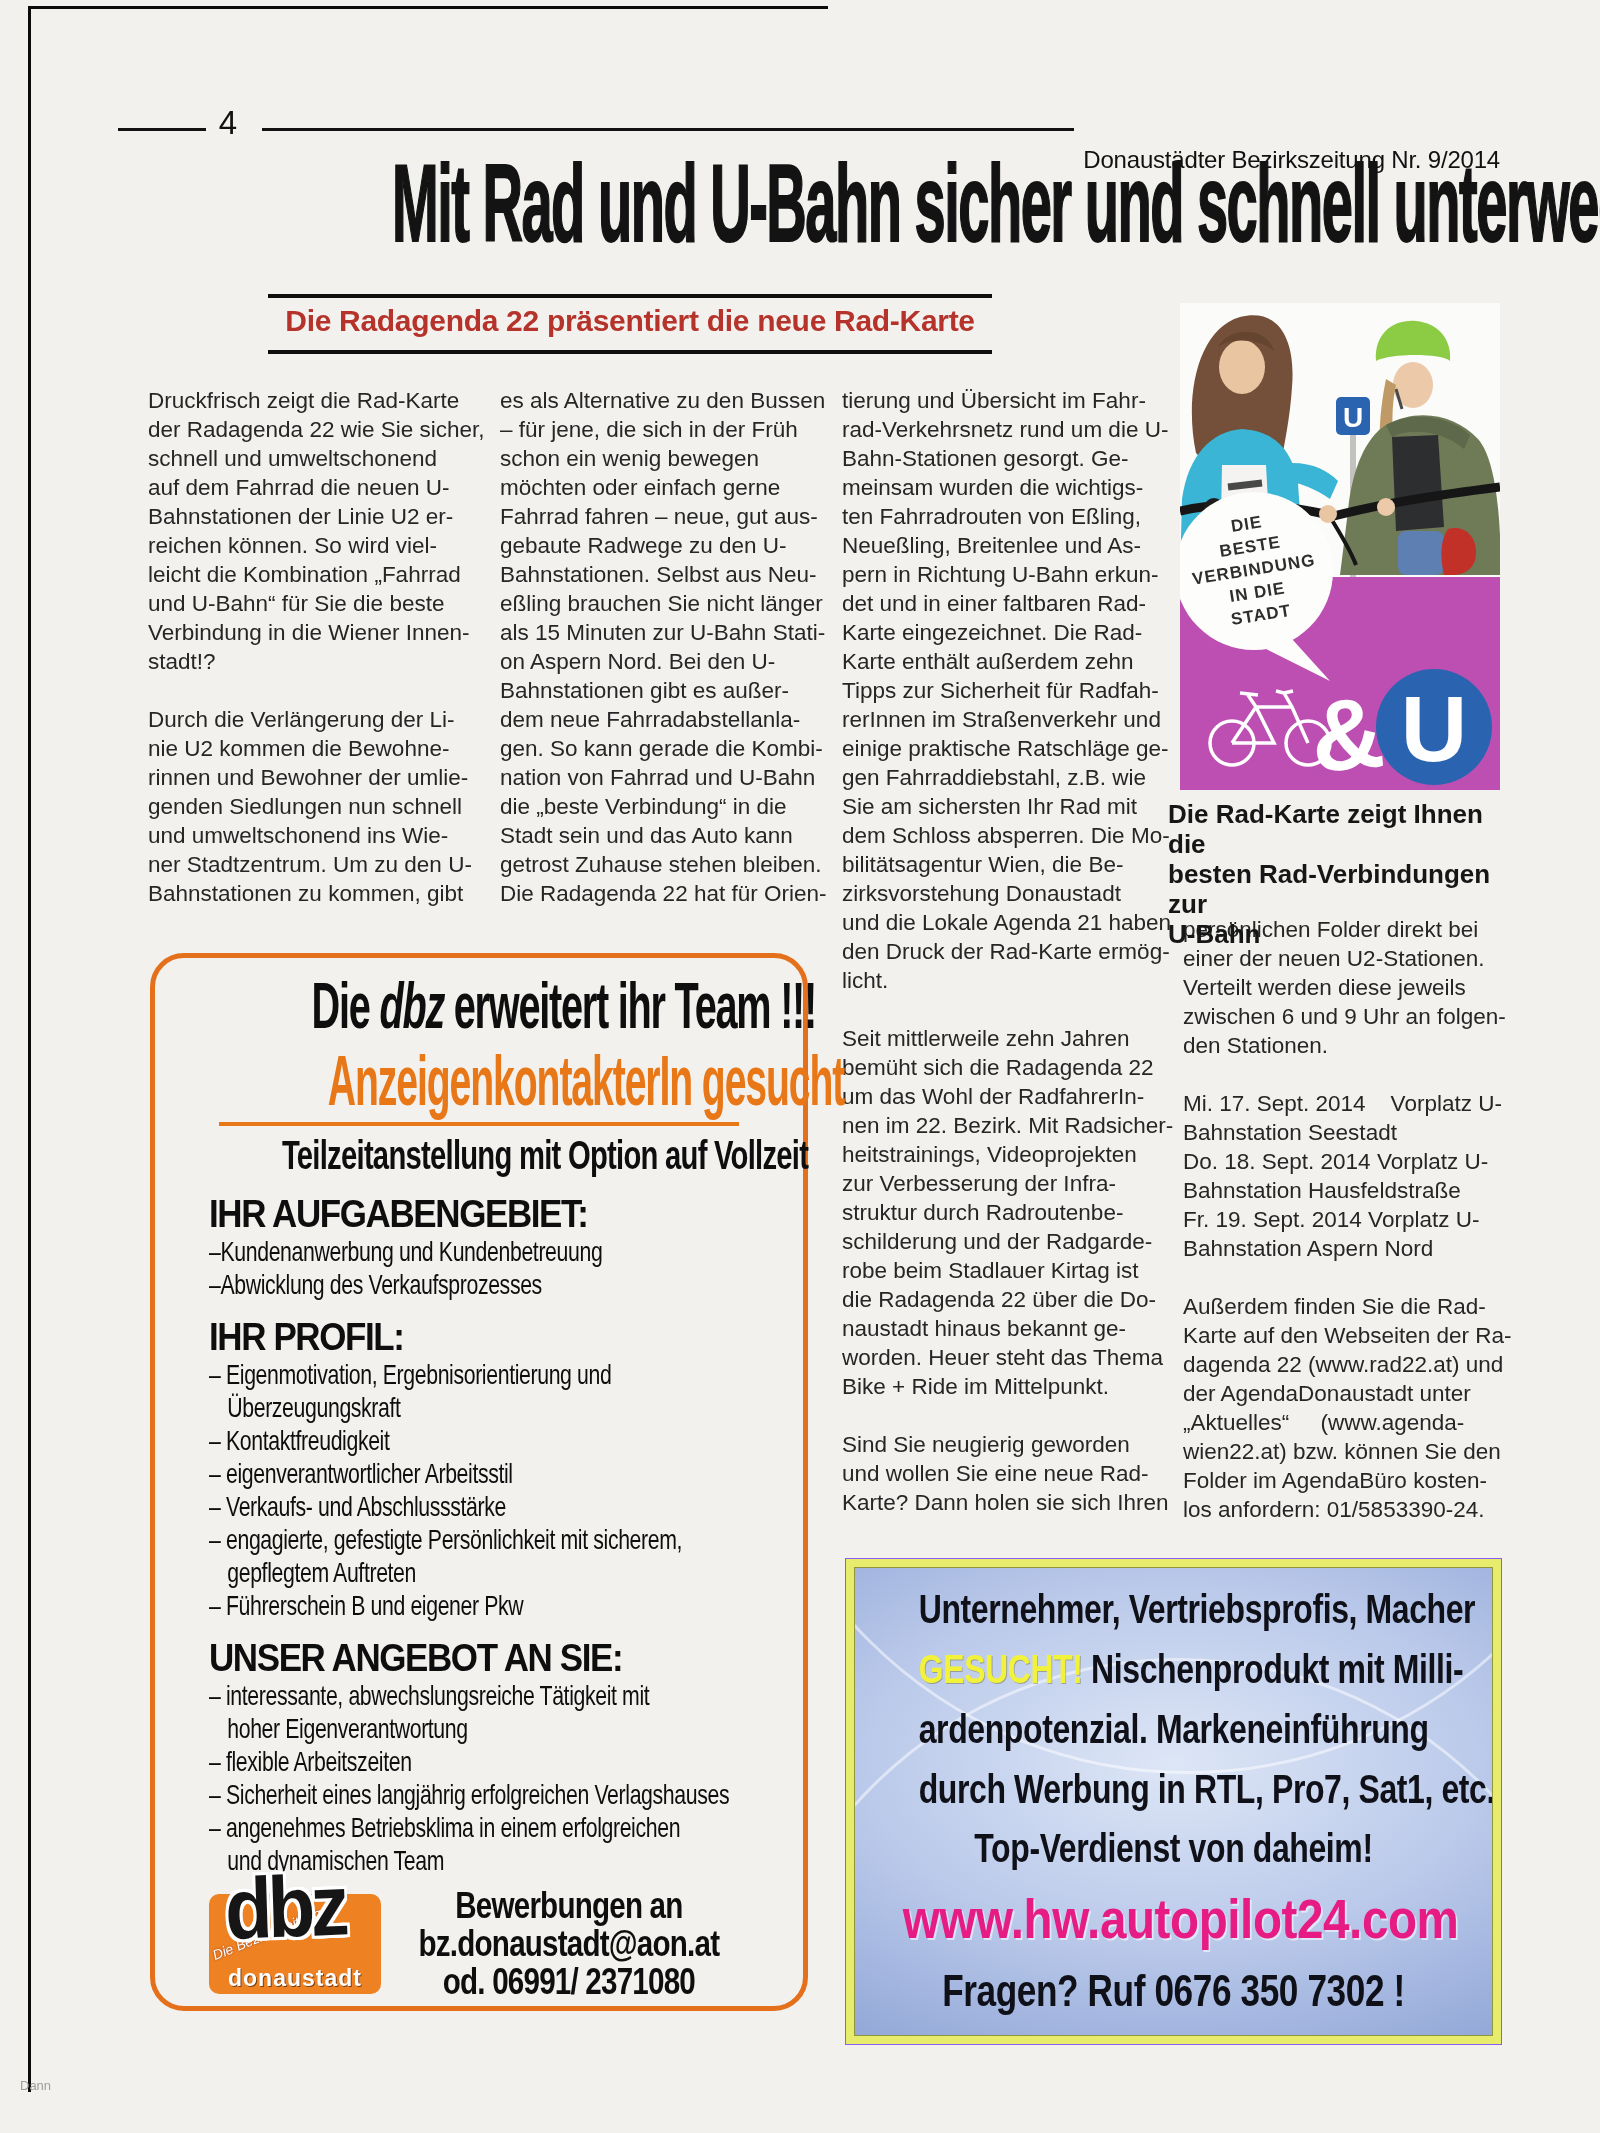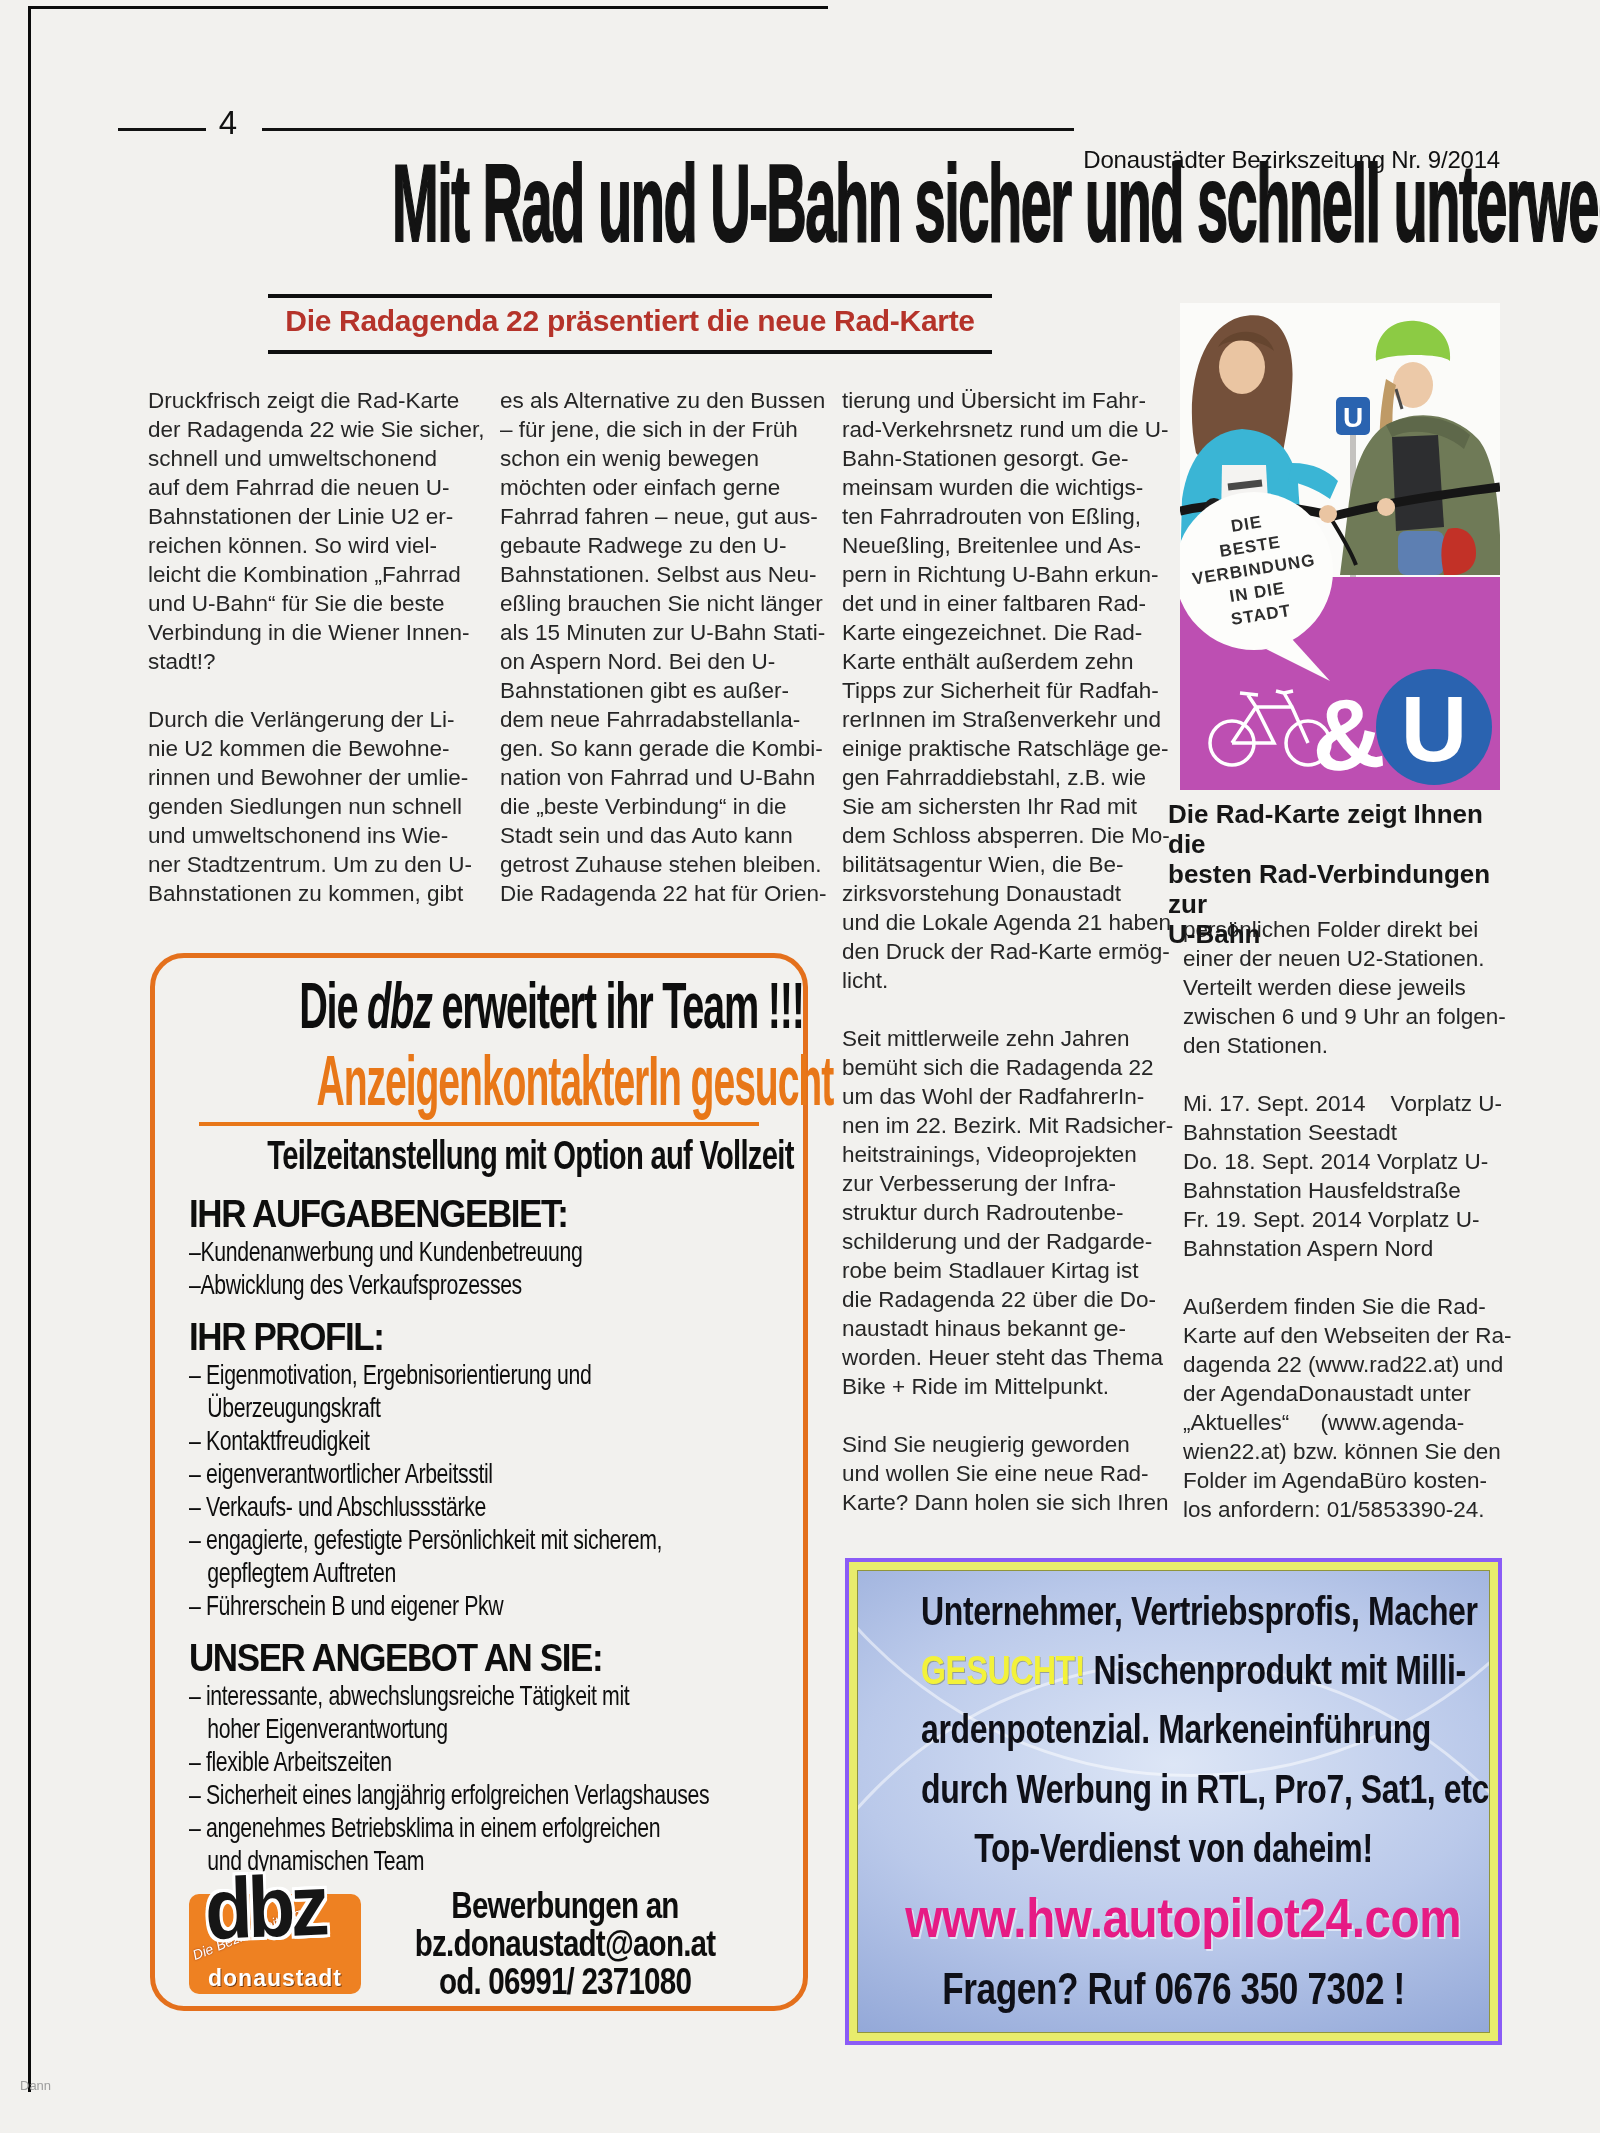--- a/index.html
+++ b/index.html
@@ -23,21 +23,21 @@
   .bodycol{position:absolute;top:386px;font-size:22.5px;line-height:29px;color:#262626;white-space:pre;}
   #col1{left:148px;width:338px;}
   #col2{left:500px;width:328px;}
   #col3{left:842px;width:328px;}
   #col4{left:1183px;width:320px;top:915px;}
   .photo{position:absolute;left:1180px;top:303px;width:320px;height:487px;}
   .caption{position:absolute;left:1168px;top:799px;width:344px;text-align:left;font-size:26px;line-height:30px;
            font-weight:bold;color:#161616;white-space:pre-line;}
   
   .dbz-ad{position:absolute;left:150px;top:953px;width:658px;height:1058px;box-sizing:border-box;
-          border:5px solid #e4701c;border-radius:34px;padding:12px 34px 8px;background:#f2f1ee;}
+          border:5px solid #e4701c;border-radius:34px;padding:12px 54px 8px;background:#f2f1ee;}
   .dbz-title{font-size:64px;line-height:72px;font-weight:bold;letter-spacing:-2px;text-align:center;
              white-space:nowrap;transform:scaleX(.62);color:#0e0e0e;}
   .dbz-title em{font-style:italic;}
   .dbz-sub{font-size:70px;line-height:78px;font-weight:bold;letter-spacing:-2px;text-align:center;
            white-space:nowrap;transform:scaleX(.56);color:#e87718;}
   .dbz-rule{height:4px;background:#e87718;margin:2px 10px 6px;}
   .dbz-tag{font-size:40px;line-height:46px;font-weight:bold;letter-spacing:-1px;text-align:center;
            white-space:nowrap;transform:scaleX(.73);color:#0e0e0e;}
   .ad-h{margin-top:15px;font-size:38px;line-height:42px;font-weight:bold;letter-spacing:-1.5px;
         color:#0e0e0e;white-space:nowrap;transform:scaleX(.92);transform-origin:left center;}
@@ -50,21 +50,21 @@
                   letter-spacing:-5px;color:#161616;transform:scaleX(.9) rotate(-2deg);transform-origin:left center;
                   text-shadow:-3px -3px 0 #fff,3px -3px 0 #fff,-3px 3px 0 #fff,3px 3px 0 #fff,0 -3px 0 #fff,0 3px 0 #fff,-3px 0 0 #fff,3px 0 0 #fff;}
   .dbz-logo .script{position:absolute;left:0px;top:32px;font-size:14px;font-style:italic;color:#fff;
                     transform:rotate(-22deg);white-space:nowrap;text-shadow:0 0 2px #8a2f16;}
   .dbz-logo .sub{position:absolute;left:0;right:0;bottom:2px;text-align:center;font-size:23px;font-weight:bold;
                  letter-spacing:1px;color:#fff;text-shadow:1px 1px 0 #7a3c10;}
   .dbz-contact{flex:1;text-align:center;font-size:37px;line-height:38px;font-weight:bold;letter-spacing:-1px;
                color:#0e0e0e;white-space:pre-line;transform:scaleX(.8);}
   
   .blue-ad{position:absolute;left:845px;top:1558px;width:657px;height:487px;box-sizing:border-box;
-           background:#e8ec6c;border:4px solid #8b5cf6;padding:8px;}
+           background:#e8ec6c;border:1px solid #8b5cf6;padding:8px;}
   .blue-inner{position:relative;height:100%;box-sizing:border-box;border:1px solid #90953b;overflow:hidden;
               background:radial-gradient(ellipse 90% 70% at 50% 42%,#dde6f6 0%,#bac9ea 55%,#93a8d8 100%);
               display:flex;flex-direction:column;justify-content:space-evenly;padding:4px 0;}
   .arc{position:absolute;border:3px solid rgba(255,255,255,.5);border-radius:50%;}
   #arc1{width:860px;height:860px;left:-110px;top:90px;}
   #arc2{width:900px;height:900px;left:-120px;top:-700px;}
   .bline{position:relative;z-index:1;text-align:center;font-weight:bold;font-size:40px;letter-spacing:-0.5px;
          color:#0f1018;white-space:nowrap;transform:scaleX(.8);}
   .bline .hl{color:#f3f23a;text-shadow:1px 1px 0 rgba(70,70,0,.35);}
   .burl{position:relative;z-index:1;text-align:center;font-weight:bold;font-size:56px;letter-spacing:-0.5px;

